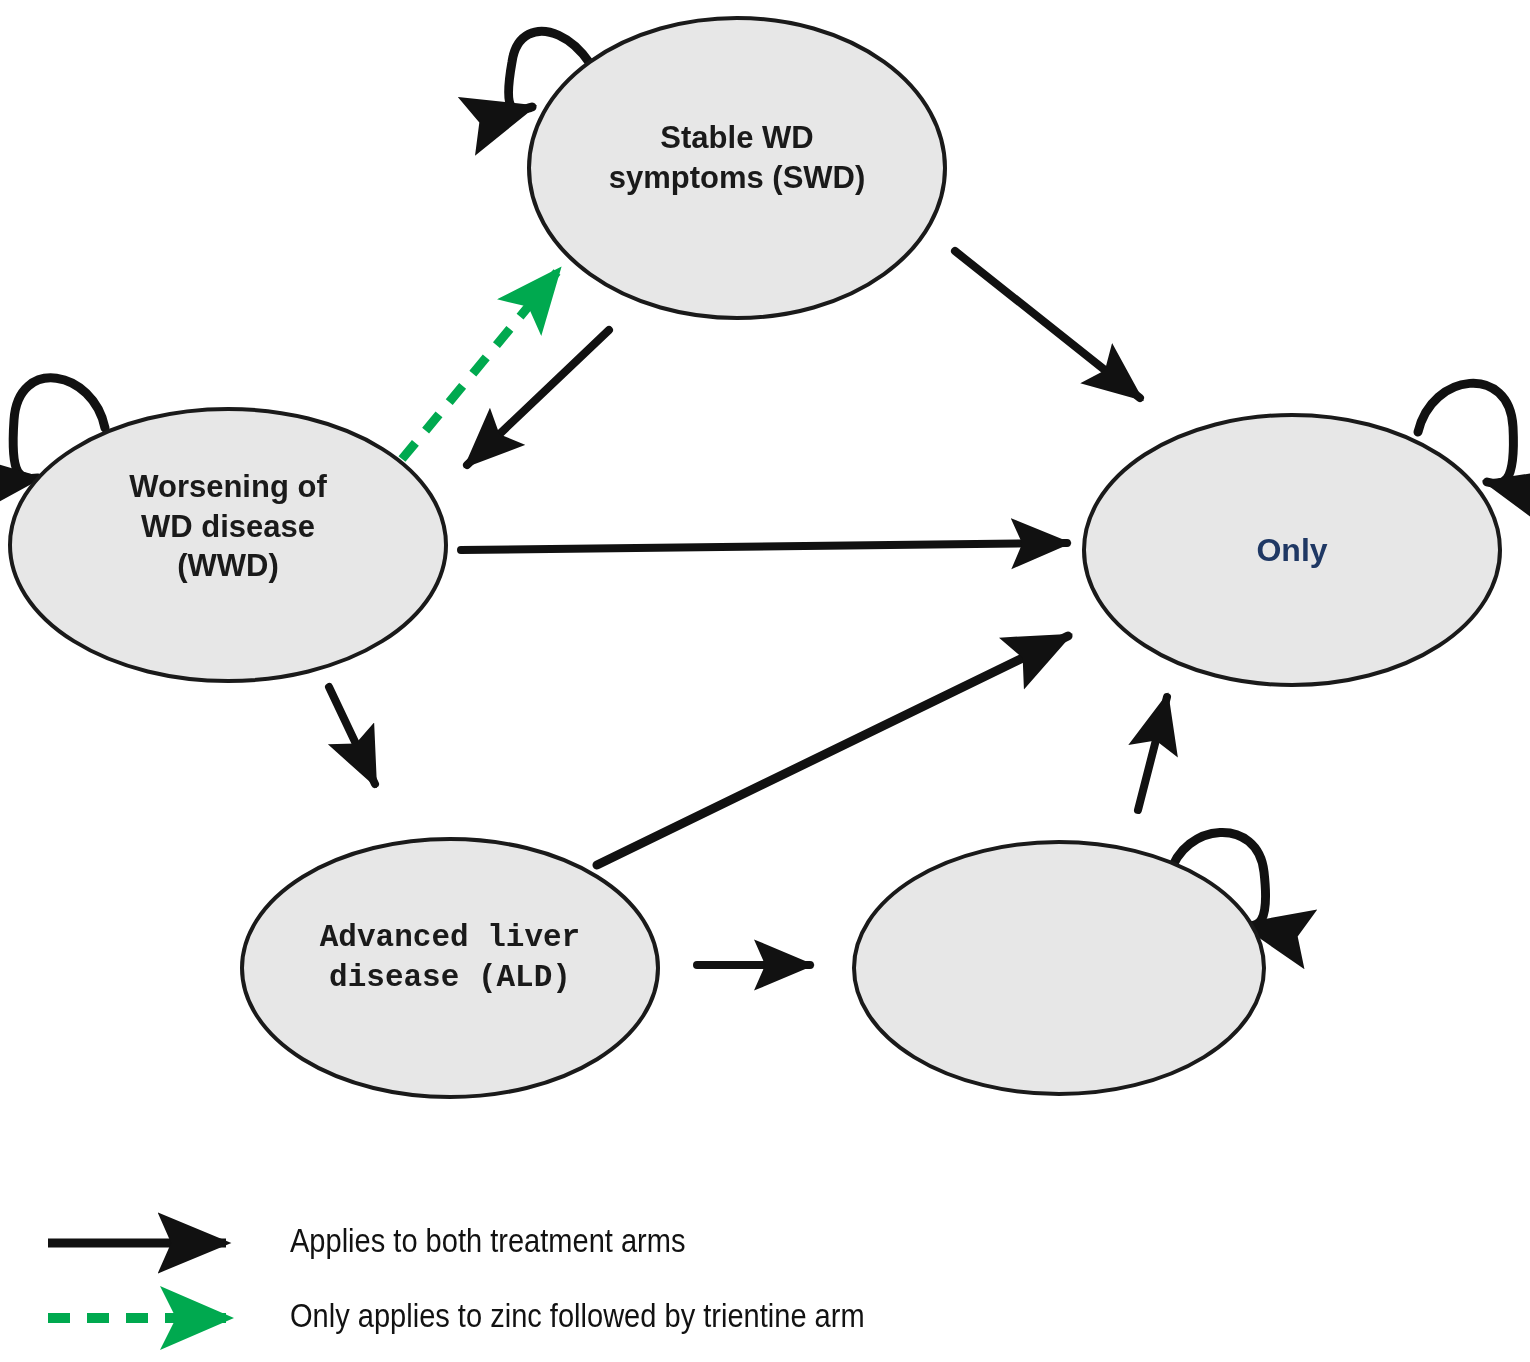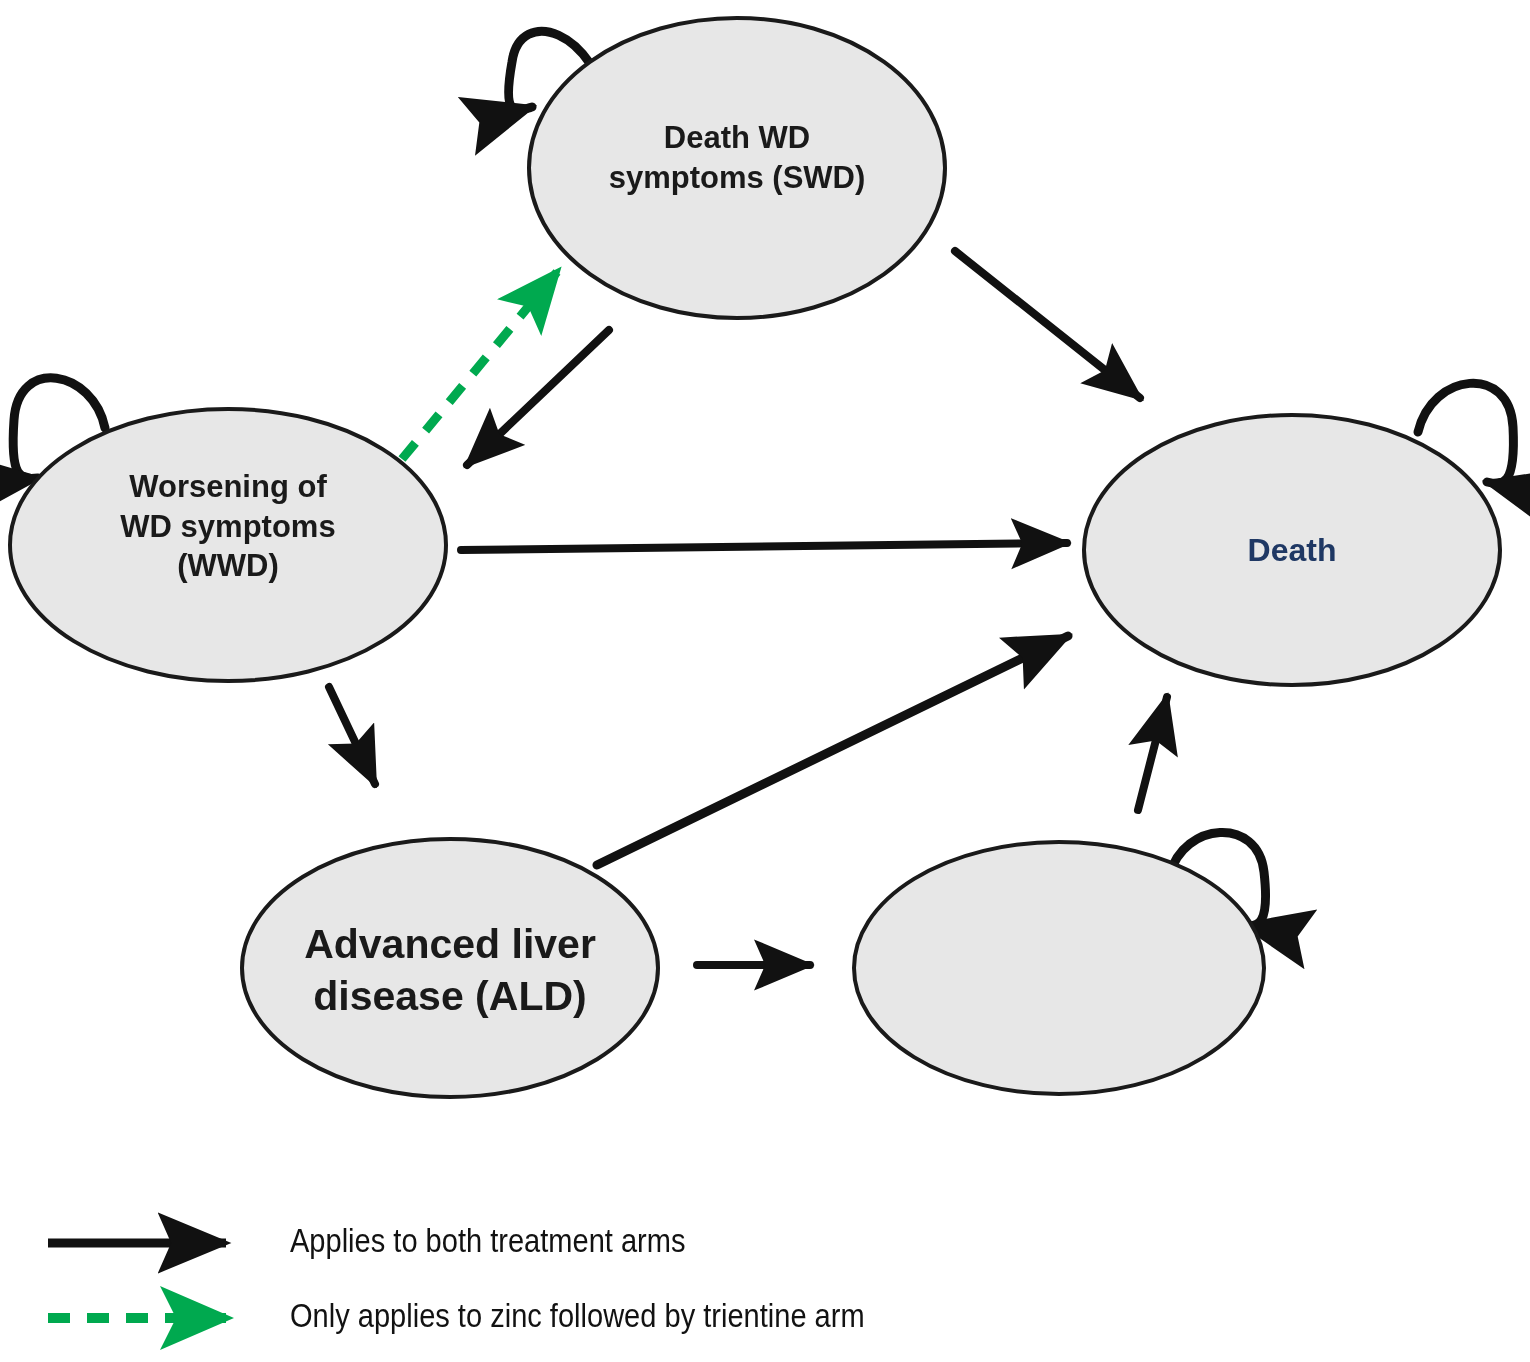--- a/index.html
+++ b/index.html
@@ -121,30 +121,30 @@
     </g>
 
     <g>
       <line x1="48" y1="1243" x2="226" y2="1243" stroke="#111111" stroke-width="9" stroke-linecap="butt" marker-end="url(#arrow-black-big)"></line>
     </g>
     <g>
       <line x1="48" y1="1318" x2="226" y2="1318" stroke="#00A94F" stroke-width="10" stroke-linecap="butt" stroke-dasharray="22,17" marker-end="url(#arrow-green)"></line>
     </g>
   </svg>
 
-  <div class="node-label" style="left:537px; top:118px; width:400px; font-size:31px; color:#1A1A1A;">Death WD
+  <div class="node-label" style="left:537px; top:118px; width:400px; font-size:31px; color:#1A1A1A;">Stable WD
 symptoms (SWD)</div>
 
   <div class="node-label" style="left:28px; top:467px; width:400px; font-size:31px; color:#1A1A1A;">Worsening of
-WD symptoms
+WD disease
 (WWD)</div>
 
-  <div class="node-label" style="left:1092px; top:530px; width:400px; font-size:32px; color:#1F3864;">Death</div>
+  <div class="node-label" style="left:1092px; top:530px; width:400px; font-size:32px; color:#1F3864;">Only</div>
 
-  <div class="node-label" style="left:250px; top:918px; width:400px; font-size:41px; color:#1A1A1A;">Advanced liver
+  <div class="node-label" style="left:250px; top:918px; width:400px; font-size:31px; color:#1A1A1A;font-family:Liberation Mono, monospace;">Advanced liver
 disease (ALD)</div>
 
 
   <div class="legend-label" style="left:290px; top:1222px; font-size:33px;">Applies to both treatment arms</div>
 
   <div class="legend-label" style="left:290px; top:1297px; font-size:33px;">Only applies to zinc followed by trientine arm</div>
 
 </div>
 
 </body></html>

